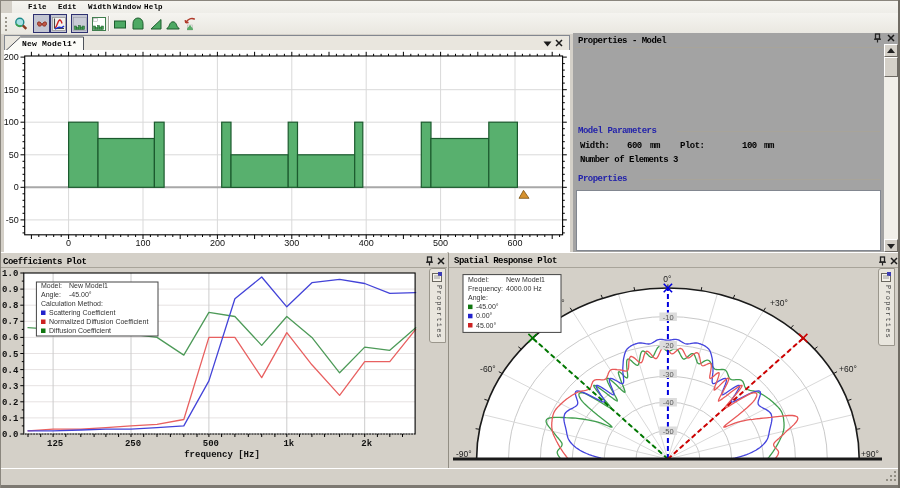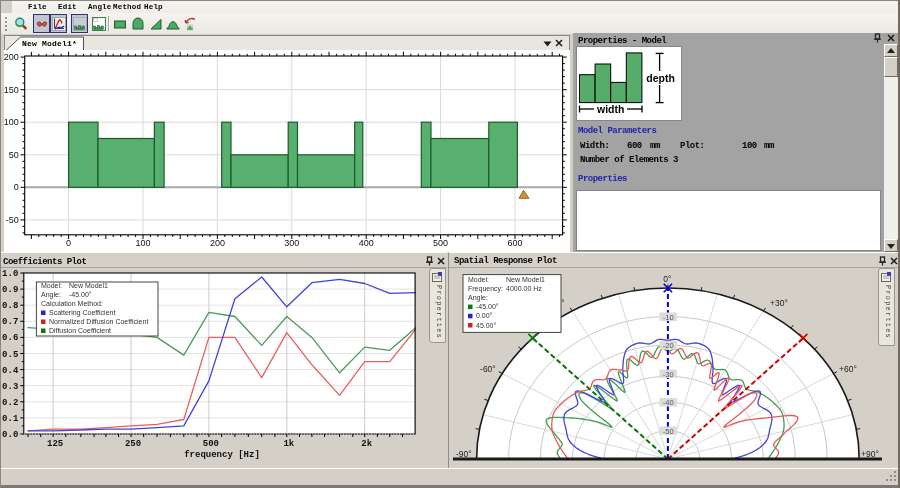--- a/index.html
+++ b/index.html
@@ -7,22 +7,22 @@
 .m{position:absolute;font-weight:bold;font-size:7.5px;letter-spacing:0.2px;color:#000}
 </style></head><body>
 <div class="b" style="left:0;top:0;width:900px;height:1px;background:#8a867e;z-index:50"></div>
 <div class="b" style="left:0;top:0;width:1px;height:488px;background:#8a867e;z-index:50"></div>
 <div class="b" style="left:898px;top:0;width:2px;height:488px;background:#706c64;z-index:50"></div>
 <div class="b" style="left:0;top:33px;width:900px;height:1px;background:#b4b0a8"></div>
 
 <div class="b" style="left:12px;top:0;width:900px;height:13px;background:linear-gradient(#f6f5f1,#eeede8)">
  <div class="m" style="left:16px;top:3px">File</div>
  <div class="m" style="left:46px;top:3px">Edit</div>
- <div class="m" style="left:76px;top:3px">Angle</div>
- <div class="m" style="left:101px;top:3px">Method</div>
+ <div class="m" style="left:76px;top:3px">Width</div>
+ <div class="m" style="left:101px;top:3px">Window</div>
  <div class="m" style="left:132px;top:3px">Help</div>
 </div>
 
 <div class="b" style="left:0;top:13px;width:900px;height:21px;background:linear-gradient(#f5f4f0,#e9e7e0)">
  <div style="position:absolute;left:5px;top:4px;width:2px;height:14px;background-image:repeating-linear-gradient(#9a968c 0 2px,transparent 2px 4px)"></div>
 </div>
 <div style="position:absolute;left:12px;top:14px;width:17px;height:19px;border:none;background:transparent;box-sizing:border-box">
     <svg width="14" height="16" viewBox="0 0 14 14" style="position:absolute;left:50%;top:50%;transform:translate(-50%,-50%)">
       <circle cx="5.8" cy="5.3" r="4.0" fill="#a8e0e4" stroke="#1d8a8a" stroke-width="1.4"></circle>
       <path d="M2.2 6.8 A4.0 4.0 0 0 0 7.5 8.9" fill="none" stroke="#3aa050" stroke-width="1.8"></path>
@@ -348,38 +348,20 @@
     <text x="213.4" y="196.3" font-size="9" fill="#111" text-anchor="middle" font-family="Liberation Sans">200</text>
     <text x="287.8" y="196.3" font-size="9" fill="#111" text-anchor="middle" font-family="Liberation Sans">300</text>
     <text x="362.2" y="196.3" font-size="9" fill="#111" text-anchor="middle" font-family="Liberation Sans">400</text>
     <text x="436.6" y="196.3" font-size="9" fill="#111" text-anchor="middle" font-family="Liberation Sans">500</text>
     <text x="511" y="196.3" font-size="9" fill="#111" text-anchor="middle" font-family="Liberation Sans">600</text>
   </svg>
 
 <div class="b" style="left:573px;top:33px;width:327px;height:219px;background:#a3a3a3">
  <div class="t" style="position:absolute;left:5px;top:3px">Properties - Model</div>
  <div style="position:absolute;left:2px;top:14px;right:2px;height:1px;background:#a8a49a"></div>
- <div class="b" style="left:3px;top:13px;width:106px;height:75px;background:#fff;border:1px solid #828790">
-      <svg width="106" height="75" viewBox="0 0 106 75" style="position:absolute;left:0px;top:0px">
-        <rect x="2.5" y="27.7" width="15.6" height="27.9" fill="#56ad6a" stroke="#000" stroke-width="1"></rect>
-        <rect x="18.1" y="17" width="15.6" height="38.6" fill="#56ad6a" stroke="#000" stroke-width="1"></rect>
-        <rect x="33.7" y="35.4" width="15.6" height="20.2" fill="#56ad6a" stroke="#000" stroke-width="1"></rect>
-        <rect x="49.3" y="5.9" width="15.6" height="49.7" fill="#56ad6a" stroke="#000" stroke-width="1"></rect>
-        <line x1="78.6" y1="6.4" x2="86.6" y2="6.4" stroke="#000" stroke-width="1.3"></line>
-        <line x1="78.6" y1="55.6" x2="86.6" y2="55.6" stroke="#000" stroke-width="1.3"></line>
-        <line x1="82.6" y1="6.4" x2="82.6" y2="24" stroke="#000" stroke-width="1.3"></line>
-        <line x1="82.6" y1="38" x2="82.6" y2="55.6" stroke="#000" stroke-width="1.3"></line>
-        <text x="83.6" y="34.5" font-size="10.5" font-weight="bold" text-anchor="middle" font-family="Liberation Sans">depth</text>
-        <line x1="2.5" y1="58.5" x2="2.5" y2="65.5" stroke="#000" stroke-width="1.3"></line>
-        <line x1="65" y1="58.5" x2="65" y2="65.5" stroke="#000" stroke-width="1.3"></line>
-        <line x1="2.5" y1="62" x2="17" y2="62" stroke="#000" stroke-width="1.3"></line>
-        <line x1="50" y1="62" x2="65" y2="62" stroke="#000" stroke-width="1.3"></line>
-        <text x="33.7" y="65.5" font-size="10.5" font-weight="bold" text-anchor="middle" font-family="Liberation Sans">width</text>
-      </svg>
-    </div>
  <div class="t" style="position:absolute;left:5px;top:93px;color:#2222aa">Model Parameters</div>
  <div style="position:absolute;left:104px;top:98px;width:203px;height:1px;background:#a8a49a"></div>
  <div class="t" style="position:absolute;left:7px;top:108px">Width:</div>
  <div class="t" style="position:absolute;left:54px;top:108px">600</div>
  <div class="t" style="position:absolute;left:77px;top:108px">mm</div>
  <div class="t" style="position:absolute;left:107px;top:108px">Plot:</div>
  <div class="t" style="position:absolute;left:169px;top:108px">100</div>
  <div class="t" style="position:absolute;left:191px;top:108px">mm</div>
  <div class="t" style="position:absolute;left:7px;top:122px">Number of Elements 3</div>
  <div class="t" style="position:absolute;left:5px;top:141px;color:#2222aa">Properties</div>

